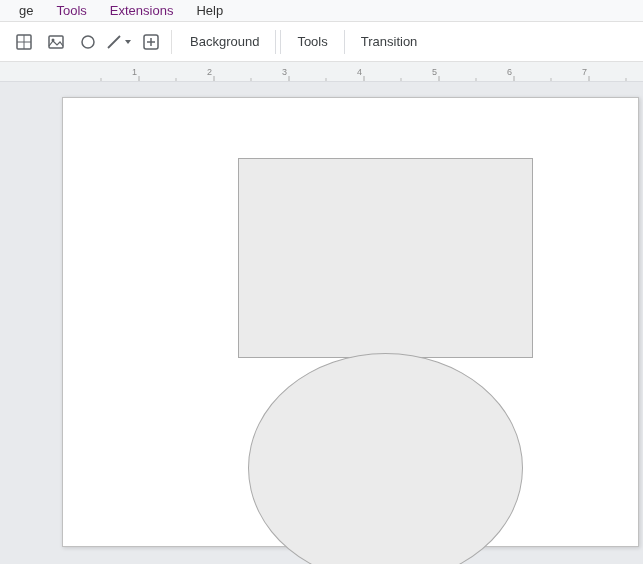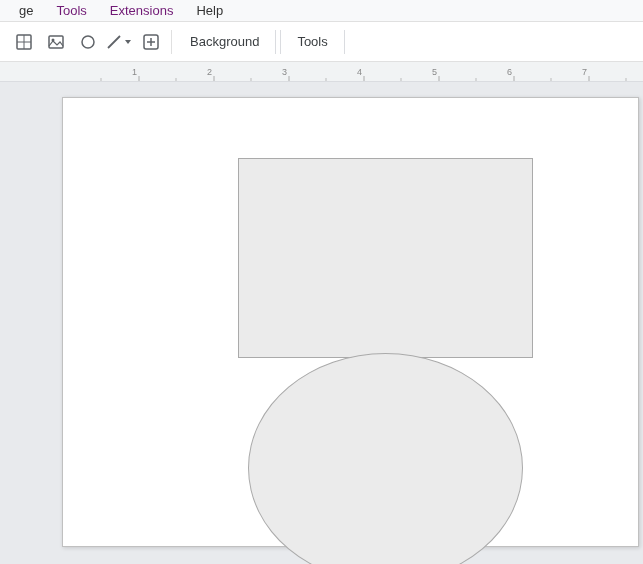--- a/index.html
+++ b/index.html
@@ -204,20 +204,21 @@
     </svg>
   </button>
 
   <div class="toolbar-divider"></div>
 
   <button class="toolbar-text-btn">Background</button>
   <div class="toolbar-separator"></div>
   <div class="toolbar-separator"></div>
   <button class="toolbar-text-btn">Tools</button>
   <div class="toolbar-separator"></div>
+  <button class="toolbar-text-btn">Transition</button>
 </div>
 
 <div class="ruler-container">
   <svg class="ruler-svg" width="643" height="20">
 
     <rect width="643" height="20" fill="#f1f3f4"></rect>
 
     <g fill="#888" font-size="9" font-family="Arial">
 
       <text x="132" y="13">1</text>

